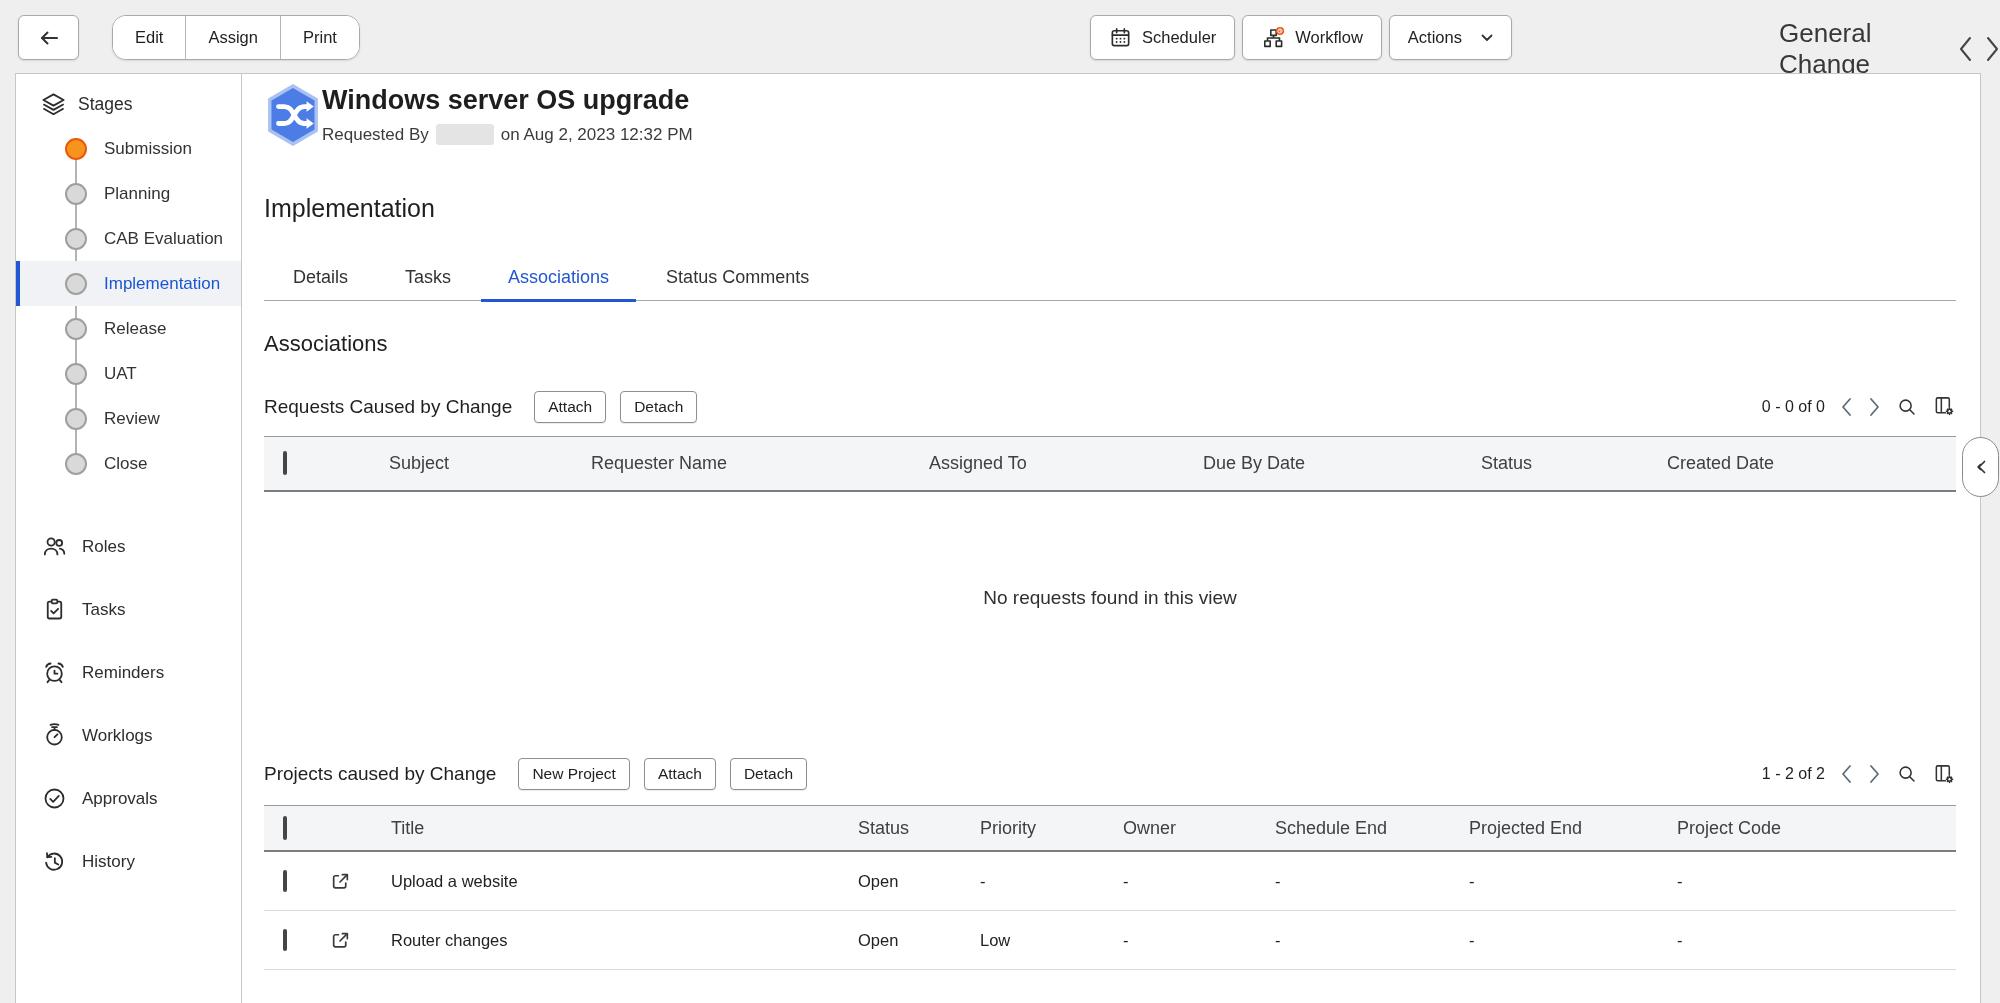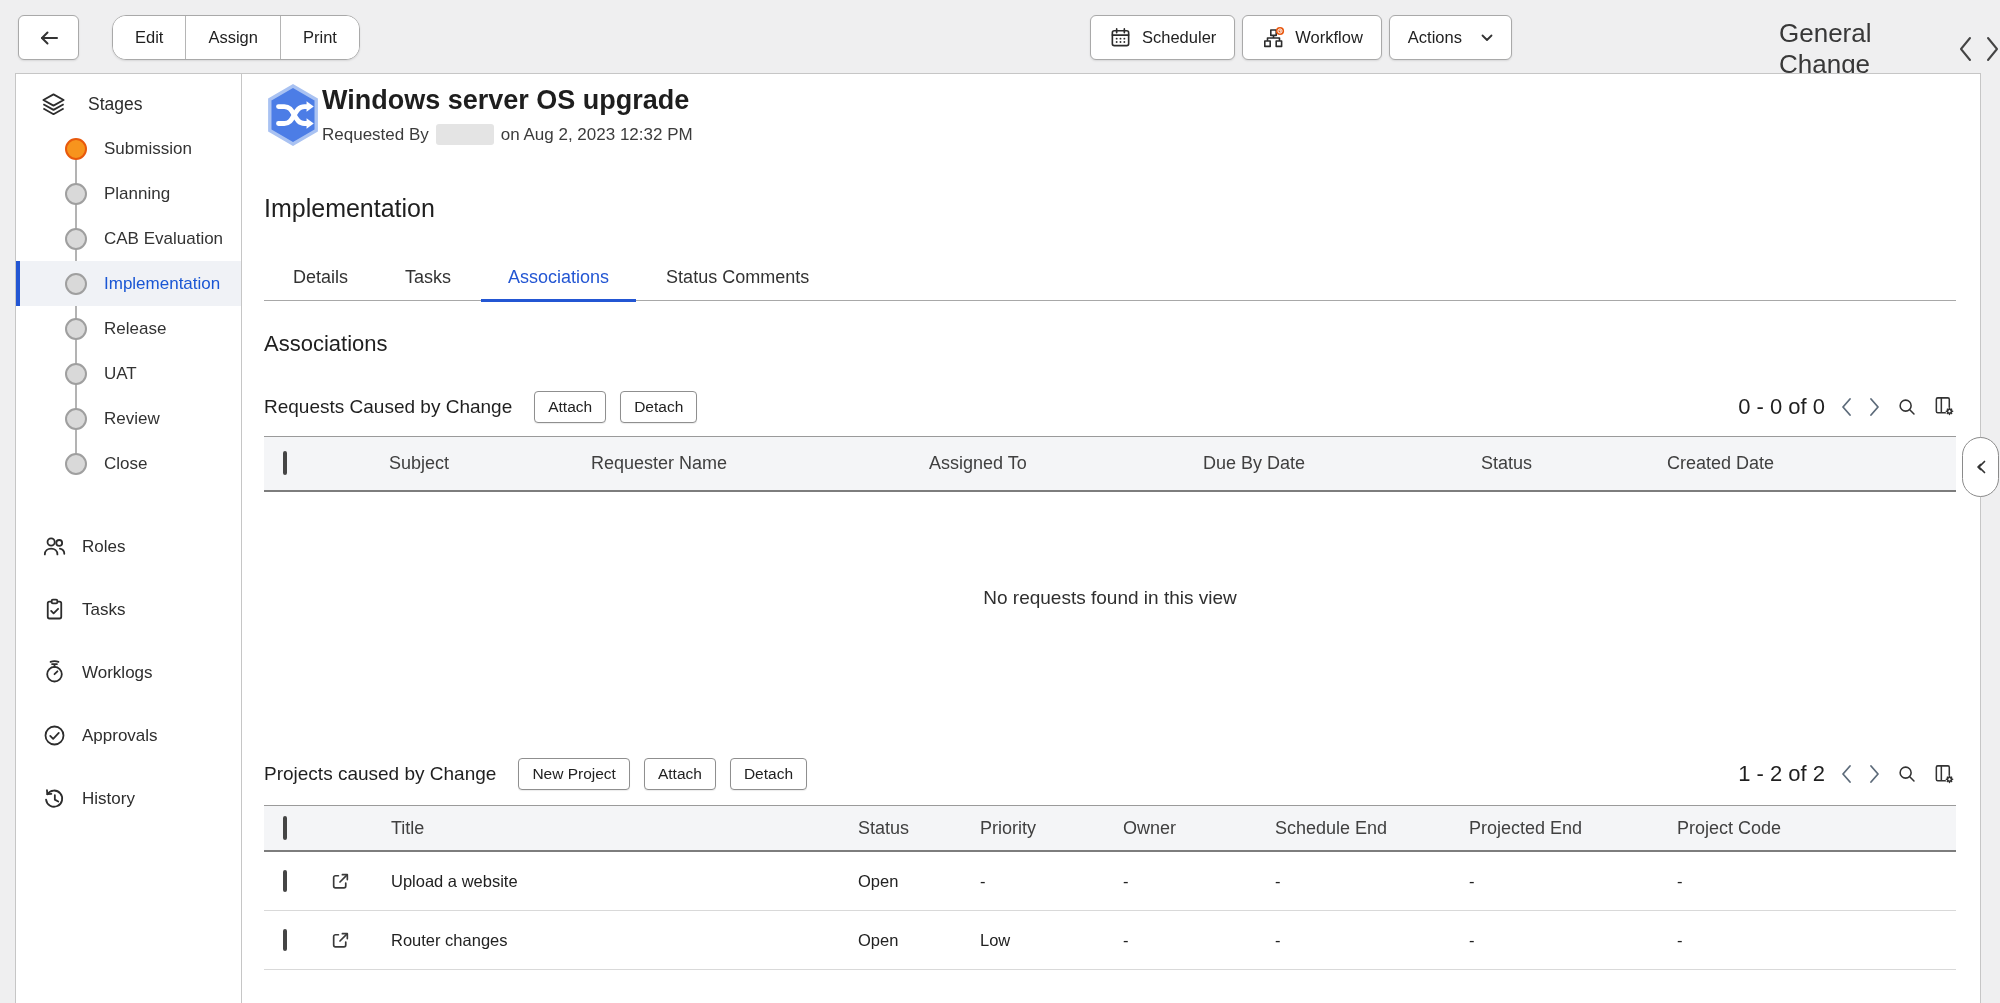--- a/index.html
+++ b/index.html
@@ -42,21 +42,21 @@
     position:absolute; left:15px; top:73px; width:227px; height:930px;
     background:#fff; border:1px solid #c6c6c6; border-bottom:none;
   }
   .main {
     position:absolute; left:242px; top:73px; width:1739px; height:930px;
     background:#fff; border-top:1px solid #c6c6c6; border-right:1px solid #c6c6c6;
   }
   .main-inner { padding:0 24px 0 22px; }
 
   
-  .stages-head { display:flex; align-items:center; gap:21px; margin:17px 0 0 24px; font-size:17.5px; color:#2c2c2c; }
+  .stages-head { display:flex; align-items:center; gap:11px; margin:17px 0 0 24px; font-size:17.5px; color:#2c2c2c; }
   .stage-list { position:relative; margin-top:8px; }
   .stage-line { position:absolute; left:59px; top:22px; width:2px; height:317px; background:#b3b3b3; }
   .stage-item { position:relative; height:45px; display:flex; align-items:center; cursor:pointer; }
   .stage-dot {
     position:absolute; left:49px; width:22px; height:22px; border-radius:50%;
     background:#d9d9d9; border:2px solid #9f9f9f; z-index:1;
   }
   .stage-item.orange .stage-dot { background:#f7941d; border-color:#e8590c; }
   .stage-label { margin-left:88px; font-size:17px; color:#333; }
   .stage-item.selected { background:#f0f2f6; border-left:4px solid #2356d3; }
@@ -89,21 +89,21 @@
   .list-toolbar { display:flex; align-items:center; margin-top:33px; height:33px; }
   .list-toolbar.projects { margin-top:53px; height:34px; }
   .lt-label { font-size:19px; color:#1f1f1f; margin-right:22px; }
   .sm-btn {
     background:#fff; border:1px solid #8f8f8f; border-radius:4px; height:32px;
     padding:0 13px; font-size:15.5px; color:#222; display:inline-flex; align-items:center;
     margin-right:14px; box-shadow:0 1px 1px rgba(0,0,0,.08); cursor:pointer;
   }
   .lt-spacer { flex:1; }
   .pager { display:flex; align-items:center; gap:15px; }
-  .pager .count { font-size:22px; color:#1f1f1f; }
+  .pager .count { font-size:16px; color:#1f1f1f; }
   .pg-ic { cursor:pointer; }
 
   
   .tbl-head {
     margin-top:13px; display:flex; align-items:center; height:56px;
     background:#f4f5f7; border-top:1px solid #9a9a9a; border-bottom:2px solid #7d7d7d;
     font-size:18px; color:#404040;
   }
   .tbl-head.projects { margin-top:14px; height:47px; }
   .cell { flex:0 0 auto; }
@@ -272,20 +272,32 @@
         <svg width="27" height="27" viewBox="0 0 24 24" fill="none" stroke="#2c2c2c" stroke-width="1.6" stroke-linecap="round" stroke-linejoin="round">
             <rect x="6" y="5" width="12" height="15" rx="1.5"></rect>
             <rect x="9.5" y="3.3" width="5" height="3.2" rx="1" fill="#fff"></rect>
             <path d="M9 13.2l2.2 2.2 4-4"></path>
           </svg>
       </span>
       <span class="mi-label">Tasks</span>
     </div>
     <div class="menu-item">
       <span class="mi-icon">
+        <svg width="27" height="27" viewBox="0 0 24 24" fill="none" stroke="#2c2c2c" stroke-width="1.6" stroke-linecap="round" stroke-linejoin="round">
+            <circle cx="12" cy="13" r="6.5"></circle>
+            <path d="M12 10.3V13h2.6"></path>
+            <path d="M4.6 7a4.5 4.5 0 0 1 3.9-3"></path>
+            <path d="M19.4 7a4.5 4.5 0 0 0-3.9-3"></path>
+            <path d="M7.2 18.8 5.8 20.6M16.8 18.8l1.4 1.8"></path>
+          </svg>
+      </span>
+      <span class="mi-label">Reminders</span>
+    </div>
+    <div class="menu-item">
+      <span class="mi-icon">
         <svg width="27" height="27" viewBox="0 0 24 24" fill="none" stroke="#2c2c2c" stroke-width="1.6" stroke-linecap="round">
             <circle cx="12" cy="13.5" r="6.5"></circle>
             <path d="M12 7v-2.3M9.8 4.5h4.4"></path>
             <path d="M12 13.5l2.6-2.6"></path>
             <path d="M8.5 2.6a9.5 9.5 0 0 1 7 0"></path>
           </svg>
       </span>
       <span class="mi-label">Worklogs</span>
     </div>
     <div class="menu-item">

